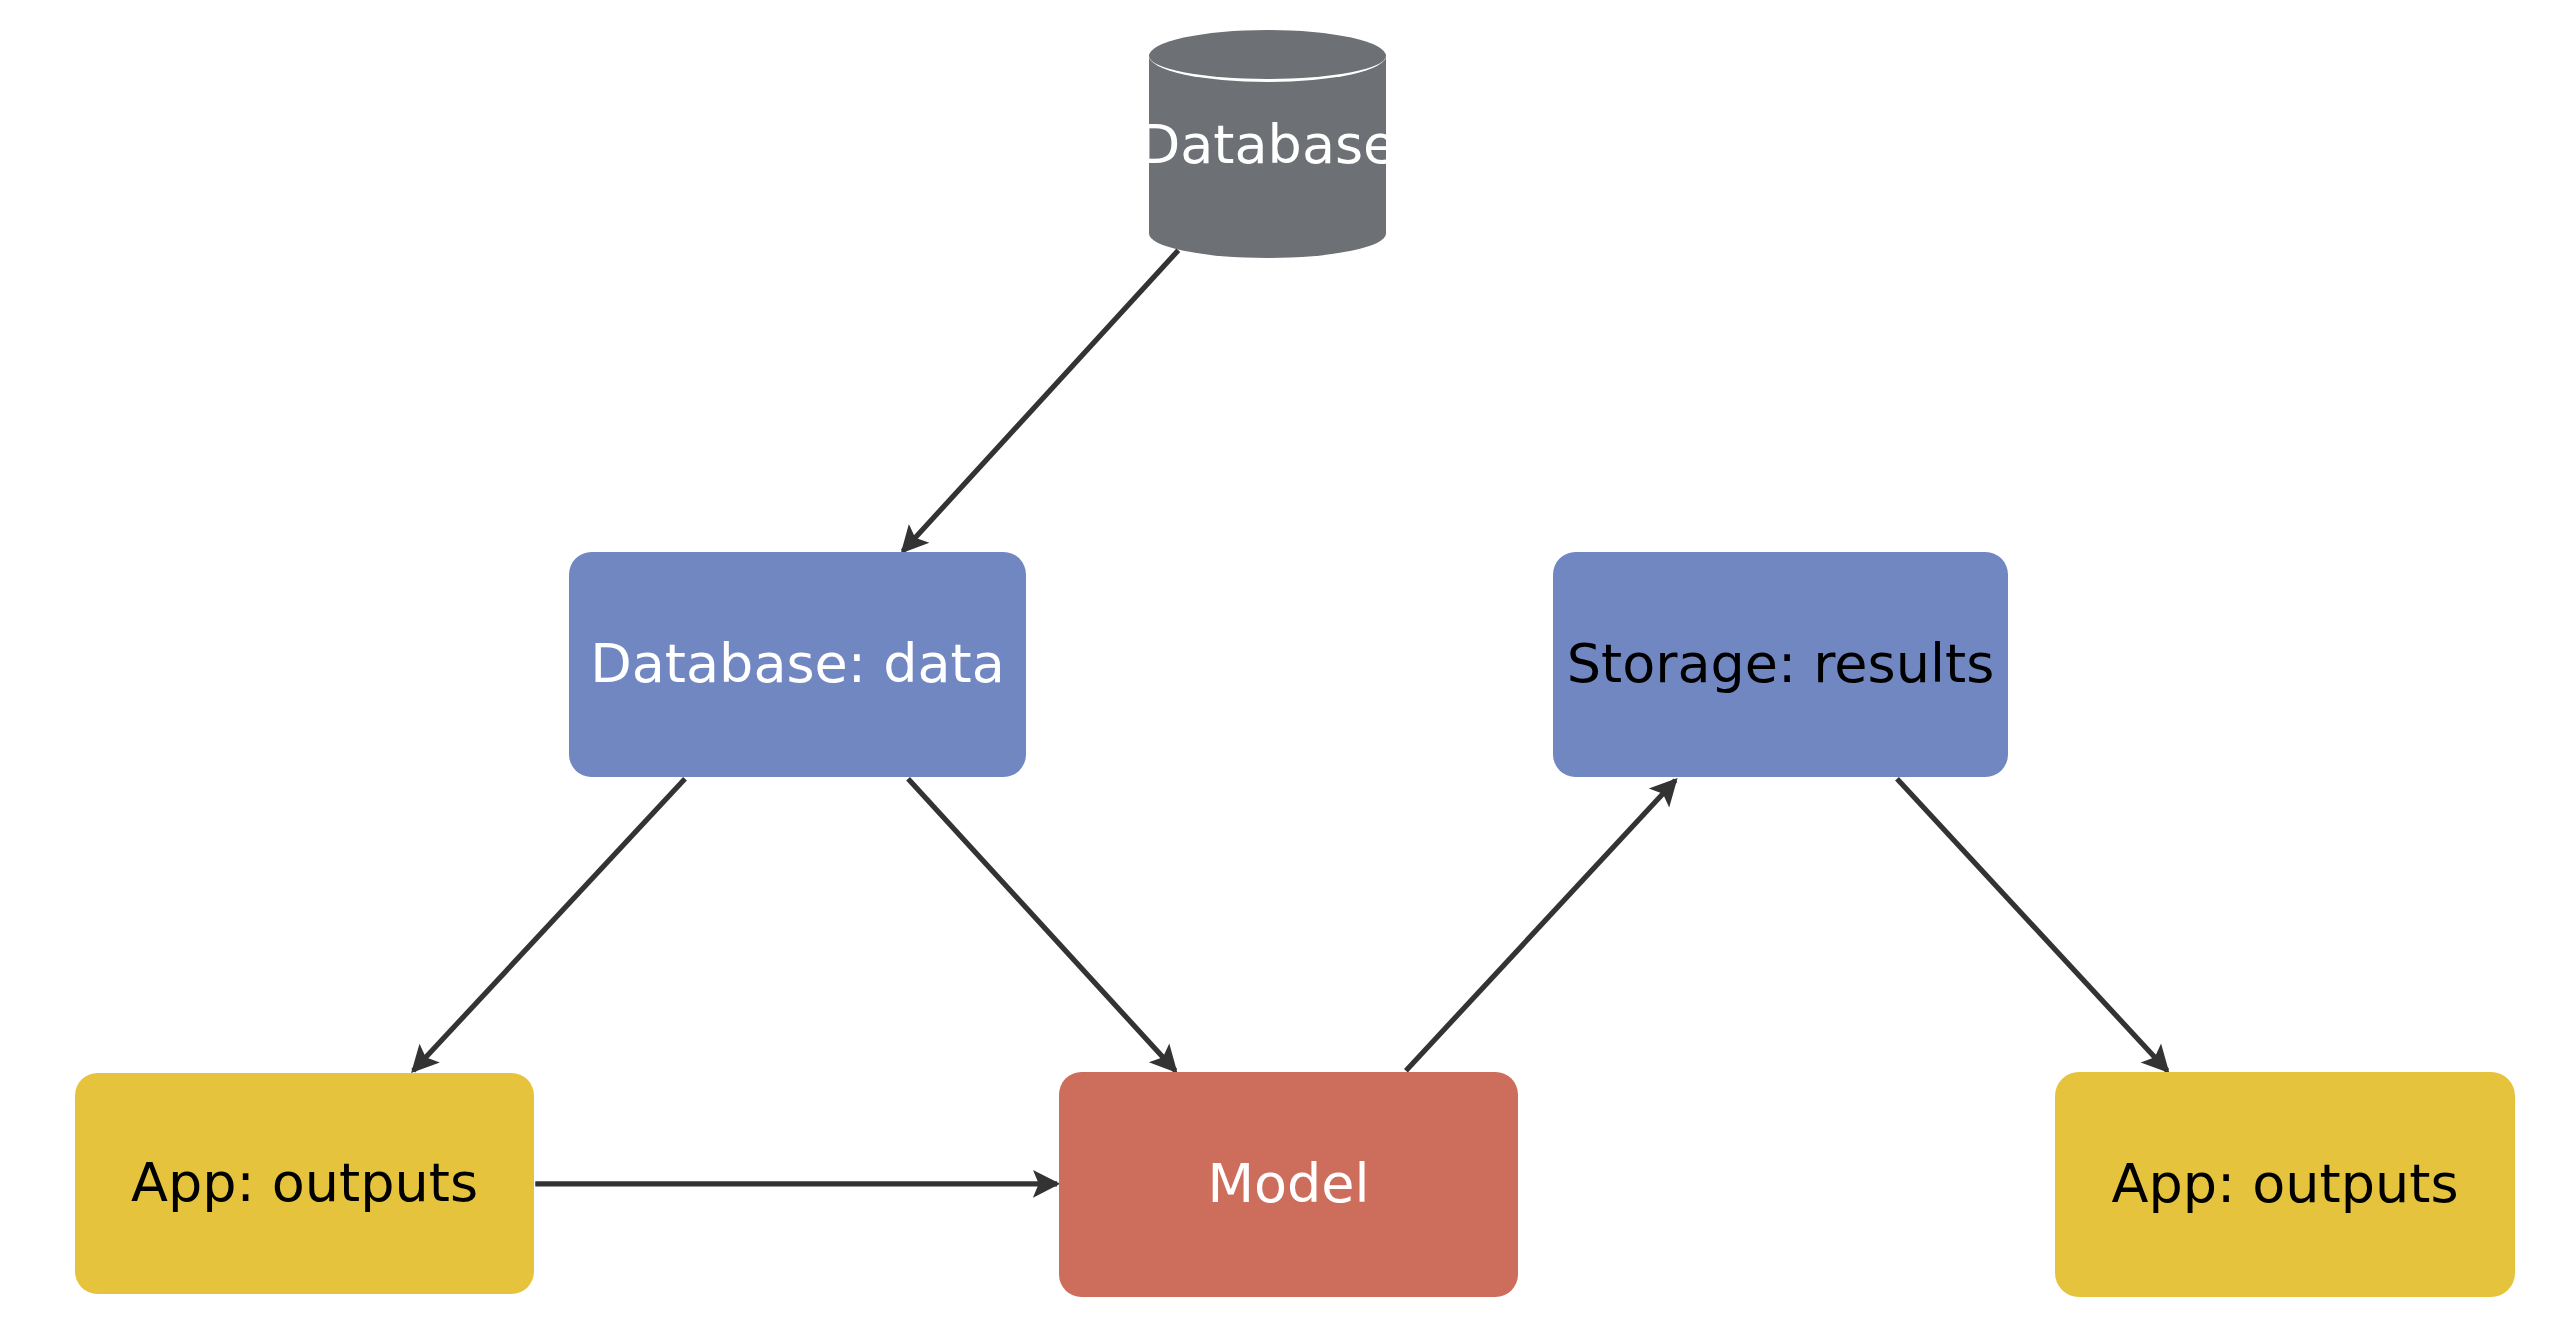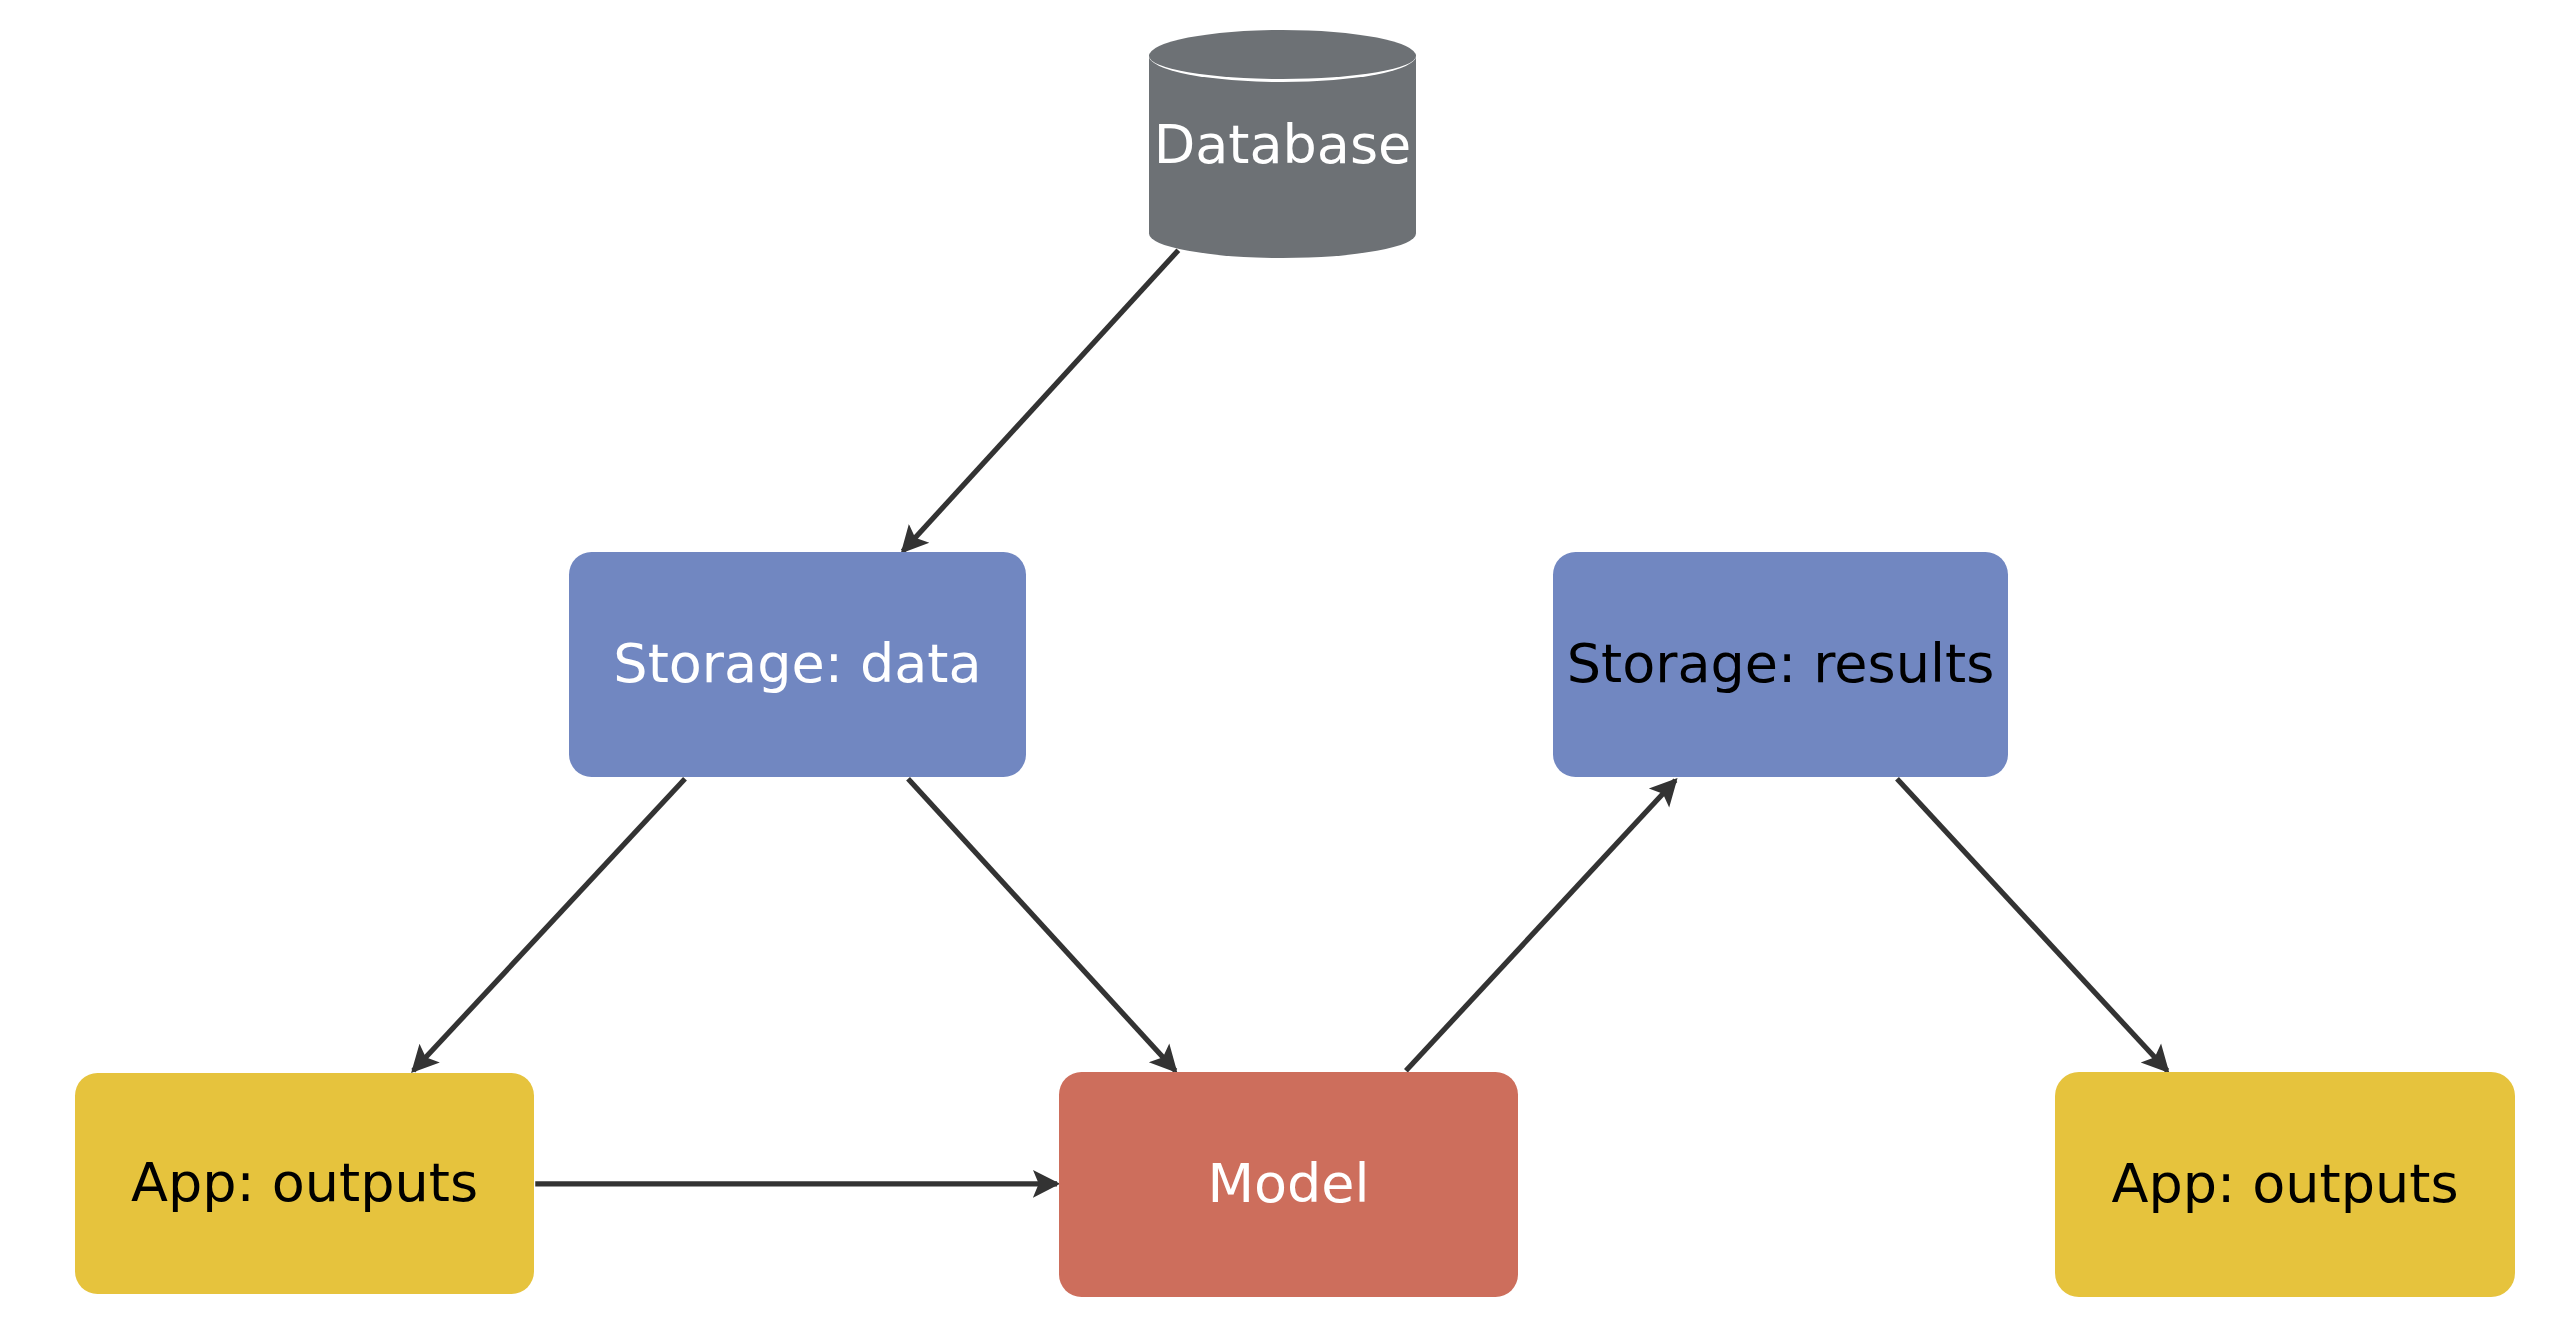--- a/index.html
+++ b/index.html
@@ -101,31 +101,31 @@
     <g id="edges-group">
         <line x1="1574" y1="334" x2="1206" y2="736" stroke="#333333" stroke-width="7" marker-end="url(#arrowhead)"></line>
         <line x1="915" y1="1040" x2="552" y2="1430" stroke="#333333" stroke-width="7" marker-end="url(#arrowhead)"></line>
         <line x1="1213" y1="1040" x2="1570" y2="1430" stroke="#333333" stroke-width="7" marker-end="url(#arrowhead)"></line>
         <line x1="715" y1="1581" x2="1412" y2="1581" stroke="#333333" stroke-width="7" marker-end="url(#arrowhead)"></line>
         <line x1="1878" y1="1430" x2="2238" y2="1042" stroke="#333333" stroke-width="7" marker-end="url(#arrowhead)"></line>
         <line x1="2534" y1="1040" x2="2895" y2="1430" stroke="#333333" stroke-width="7" marker-end="url(#arrowhead)"></line>
       </g>
   </svg>
 
-  <div class="cylinder" id="node-database" style="left: 1149px; top: 30px; width: 267px; height: 228px; font-size: 54px; color: rgb(255, 255, 255);">
+  <div class="cylinder" id="node-database" style="left: 1149px; top: 30px; width: 237px; height: 228px; font-size: 54px; color: rgb(255, 255, 255);">
     <div class="cyl-bottom" style="background: rgb(109, 113, 117);"></div>
     <div class="cyl-body" style="background: rgb(109, 113, 117);"></div>
     <div class="cyl-top" style="background: rgb(109, 113, 117);"></div>
     <div class="cyl-label">
       <span class="node-label">Database</span>
     </div>
   </div>
 
   <div class="node node-box" id="node-storage_data" style="left: 569px; top: 552px; width: 457px; height: 225px; font-size: 54px; color: rgb(255, 255, 255); background: rgb(113, 135, 193);">
-    <span class="node-label">Storage: data</span>
+    <span class="node-label">Database: data</span>
   </div>
 
   <div class="node node-box" id="node-storage_results" style="left: 1553px; top: 552px; width: 455px; height: 225px; font-size: 54px; color: #000000; background: rgb(113, 135, 193);">
     <span class="node-label">Storage: results</span>
   </div>
 
   <div class="node node-box" id="node-app_inputs" style="left: 75px; top: 1073px; width: 459px; height: 221px; font-size: 54px; color: rgb(0, 0, 0); background: rgb(230, 195, 61);">
     <span class="node-label">App: outputs</span>
   </div>
 

